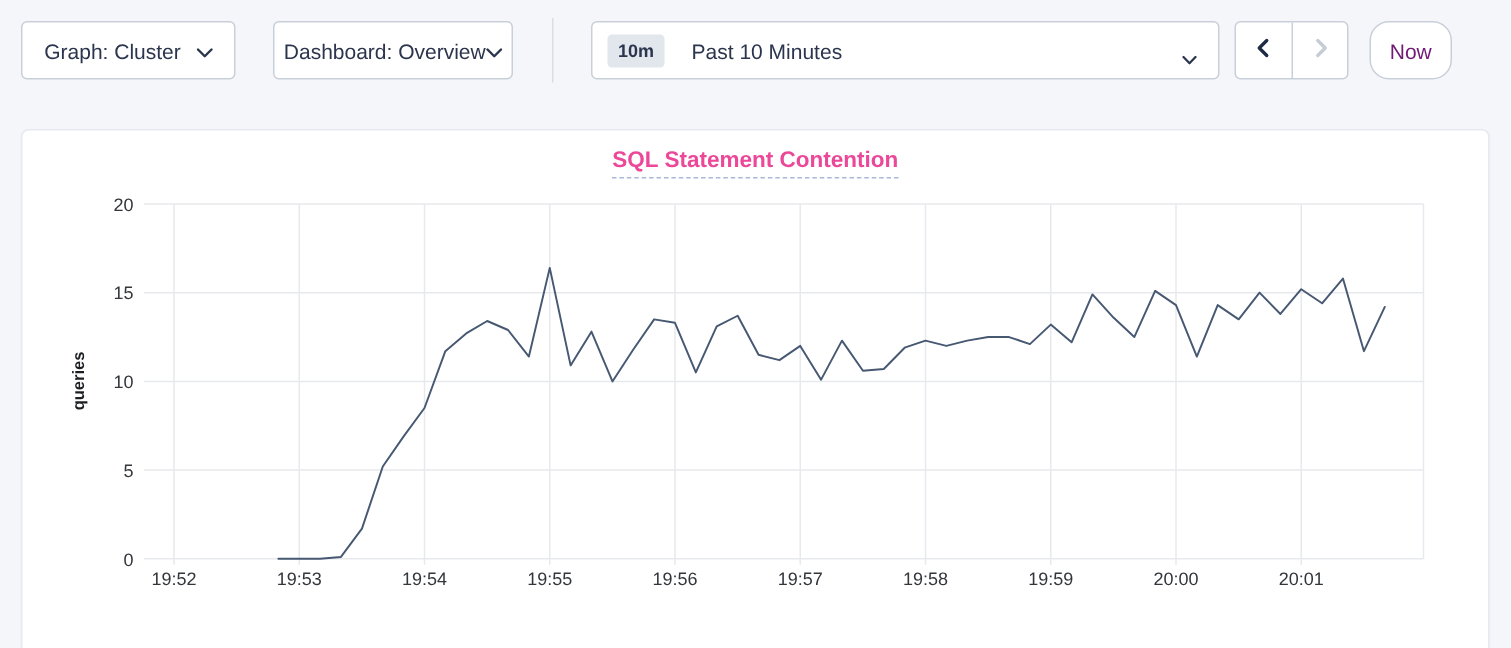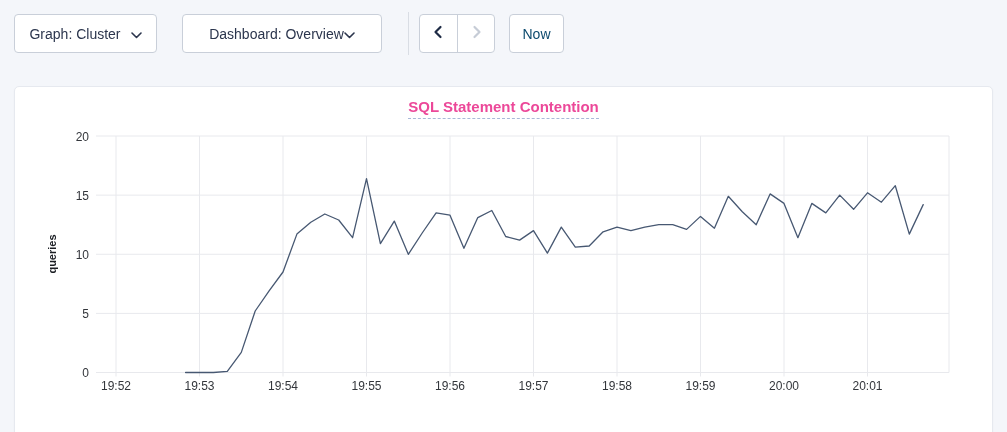--- a/index.html
+++ b/index.html
@@ -22,21 +22,21 @@
     border-radius: 4px;
     display: flex;
     align-items: center;
     justify-content: center;
     font-size: 14px;
     color: #2b354d;
     cursor: pointer;
     font-family: "Liberation Sans", sans-serif;
   }
   .dd-graph { width: 143px; gap: 10px; }
-  .dd-dash  { width: 200px; margin-left: 25px; gap: 0; text-align: right; }
+  .dd-dash  { width: 160px; margin-left: 25px; gap: 0; text-align: right; }
   .vdivider {
     width: 1px; height: 43px; background: #d9dde4;
     margin: -2px 0 0 26px;
   }
   .time-sel {
     width: 419px; margin-left: 25px;
     justify-content: flex-start;
     padding: 0 14px 0 10px;
     position: relative;
   }
@@ -50,21 +50,21 @@
   .nav-group {
     display: flex; margin-left: 10px; height: 39px;
     border: 1px solid #c9cfd9; border-radius: 4px; background: #fff;
   }
   .nav-btn {
     width: 37px; height: 37px; border: none; background: none;
     display: flex; align-items: center; justify-content: center;
     cursor: pointer;
   }
   .nav-btn + .nav-btn { border-left: 1px solid #c9cfd9; }
-  .now-btn { width: 55px; margin-left: 14px; color: #0c4a6e; cursor: default; }
+  .now-btn { width: 55px; margin-left: 14px; color: #701a75; cursor: default; border-radius: 13px; }
   .card {
     position: relative;
     margin: 33px 14px 0 14px;
     width: 979px; height: 360px;
     background: #ffffff;
     border: 1px solid #e6e9ef;
     border-radius: 5px;
     box-shadow: 0 1px 2px rgba(50,60,80,0.04);
   }
   .chart-title-wrap { text-align: center; padding-top: 11px; position: relative; z-index: 2; }
@@ -100,20 +100,29 @@
     <span>Dashboard: Overview</span>
     <span>
       <svg width="11" height="7" viewBox="0 0 11 7">
           <polyline points="1,1 5.5,5.5 10,1" fill="none" stroke="#2b354d" stroke-width="1.6" stroke-linecap="round" stroke-linejoin="round"></polyline>
         </svg>
     </span>
   </button>
 
   <div class="vdivider"></div>
 
+  <button class="ctl time-sel">
+    <span class="badge">10m</span>
+    <span>Past 10 Minutes</span>
+    <span class="time-chevron">
+      <svg width="10" height="7" viewBox="0 0 10 7">
+          <polyline points="1,1 5,5.2 9,1" fill="none" stroke="#2b354d" stroke-width="1.5" stroke-linecap="round" stroke-linejoin="round"></polyline>
+        </svg>
+    </span>
+  </button>
 
   <div class="nav-group">
     <button class="nav-btn">
       <span>
         <svg width="13" height="14" viewBox="0 0 13 14">
             <polyline points="8.5,2 3.5,7 8.5,12" fill="none" stroke="#1e2b45" stroke-width="2.2" stroke-linecap="round" stroke-linejoin="round"></polyline>
           </svg>
       </span>
     </button>
     <button class="nav-btn">

